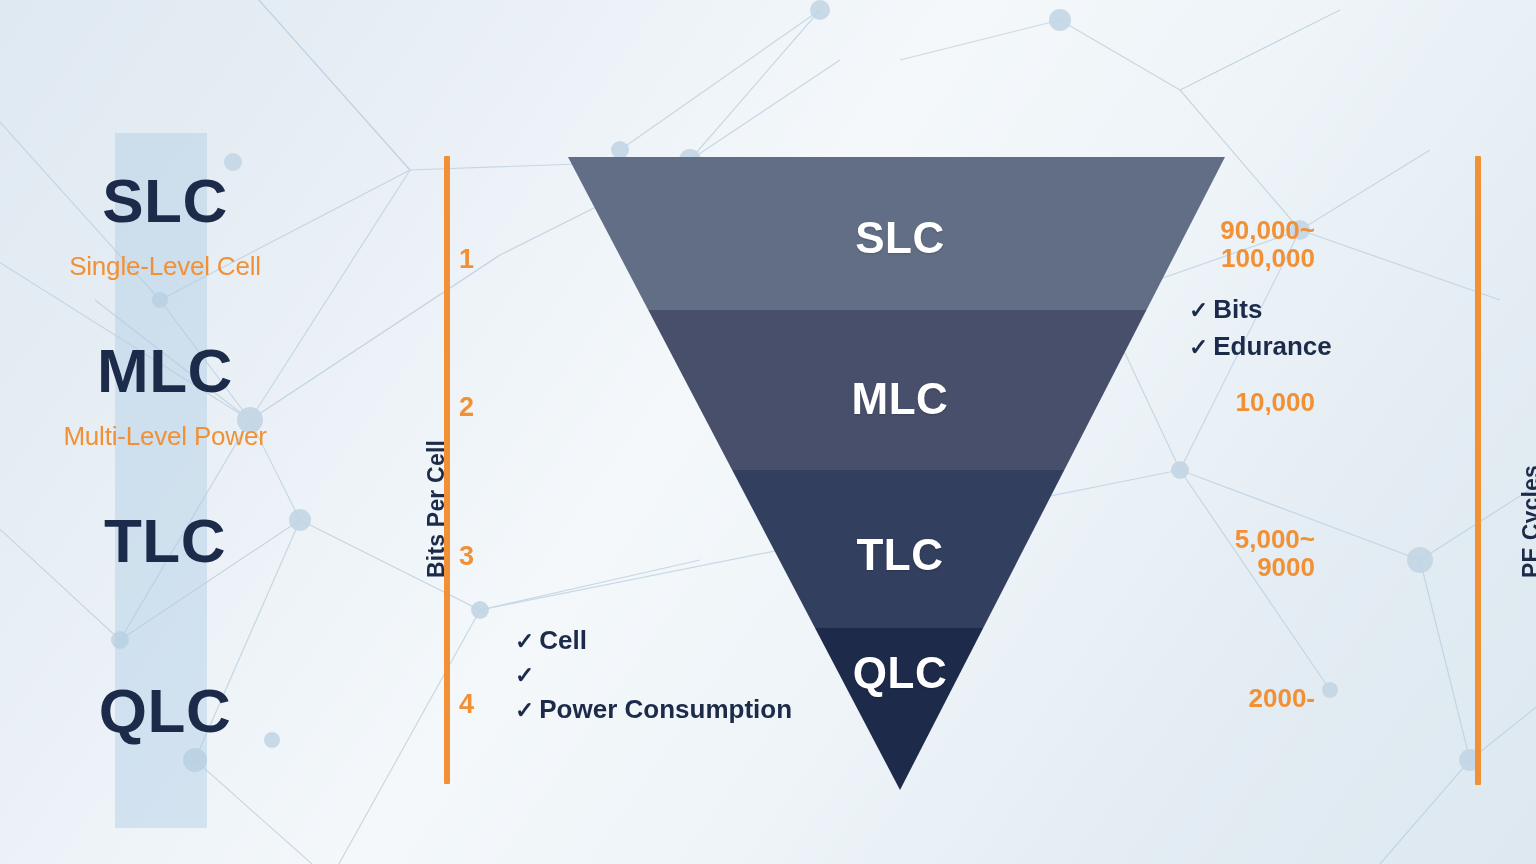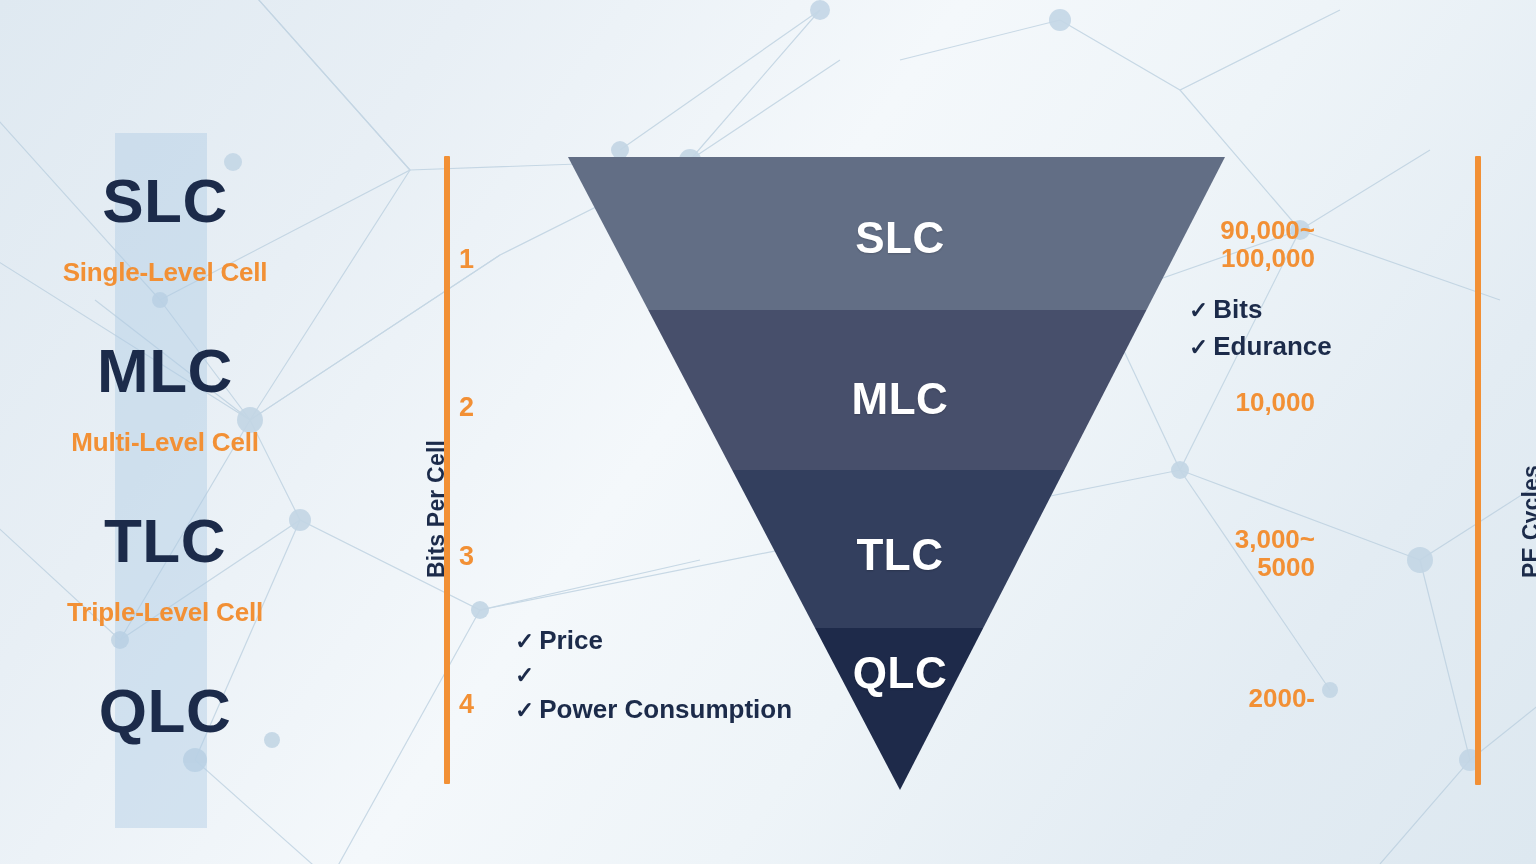--- a/index.html
+++ b/index.html
@@ -19,21 +19,21 @@
   }
 
   
   .leftcol{position:absolute;left:0;top:0;width:330px;height:864px;}
   .lblock{position:absolute;left:0;width:330px;text-align:center;}
   .lblock .code{
     font-size:62px;font-weight:700;color:#1c2b4a;line-height:1;
     letter-spacing:.5px;
   }
   .lblock .full{
-    font-size:26px;font-weight:700;color:#F29035;line-height:1;margin-top:27px;
+    font-size:26px;font-weight:400;color:#F29035;line-height:1;margin-top:21px;
     letter-spacing:-.2px;
   }
   .lb0{top:170px}.lb1{top:340px}.lb2{top:510px}.lb3{top:680px}
 
   
   .axis-line{position:absolute;background:#F29035;width:6px;border-radius:1px;}
   .axis-left{left:444px;top:156px;height:628px;}
   .axis-right{left:1475px;top:156px;height:629px;}
 
   .axis-title{
@@ -140,26 +140,25 @@
 
   <div class="leftcol">
 
     <div class="lblock lb0">
       <div class="code">SLC</div>
       <div class="full">Single-Level Cell</div>
     </div>
 
     <div class="lblock lb1">
       <div class="code">MLC</div>
-      <div class="full">Multi-Level Cell</div>
+      <div class="full">Multi-Level Power</div>
     </div>
 
     <div class="lblock lb2">
       <div class="code">TLC</div>
-      <div class="full">Triple-Level Cell</div>
     </div>
 
     <div class="lblock lb3">
       <div class="code">QLC</div>
     </div>
 
   </div>
 
   <div class="axis-line axis-left"></div>
   <div class="axis-title axis-title-left">Bits Per Cell</div>
@@ -172,22 +171,22 @@
   <div class="axis-title axis-title-right">PE Cycles</div>
 
   <div class="pe pe0">
     <div>90,000~</div>
     <div>100,000</div>
   </div>
   <div class="pe pe1">
     <div>10,000</div>
   </div>
   <div class="pe pe2">
-    <div>3,000~</div>
-    <div>5000</div>
+    <div>5,000~</div>
+    <div>9000</div>
   </div>
   <div class="pe pe3">
     <div>2000-</div>
   </div>
 
   <div class="funnel">
     <svg width="720" height="670" viewBox="0 0 720 670">
 
       <defs>
         <clipPath id="tri">
@@ -204,21 +203,21 @@
 
     <div class="fl fl0" style="top:76px">SLC</div>
     <div class="fl fl0" style="top:237px">MLC</div>
     <div class="fl fl0" style="top:393px">TLC</div>
     <div class="fl fl0" style="top:511px">QLC</div>
   </div>
 
   <div class="checklist cl-left">
     <div class="chk-row">
       <span class="chk-mark">✓</span>
-      <span>Price</span>
+      <span>Cell</span>
     </div>
     <div class="chk-row">
       <span class="chk-mark">✓</span>
     </div>
     <div class="chk-row">
       <span class="chk-mark">✓</span>
       <span>Power Consumption</span>
     </div>
   </div>
 

